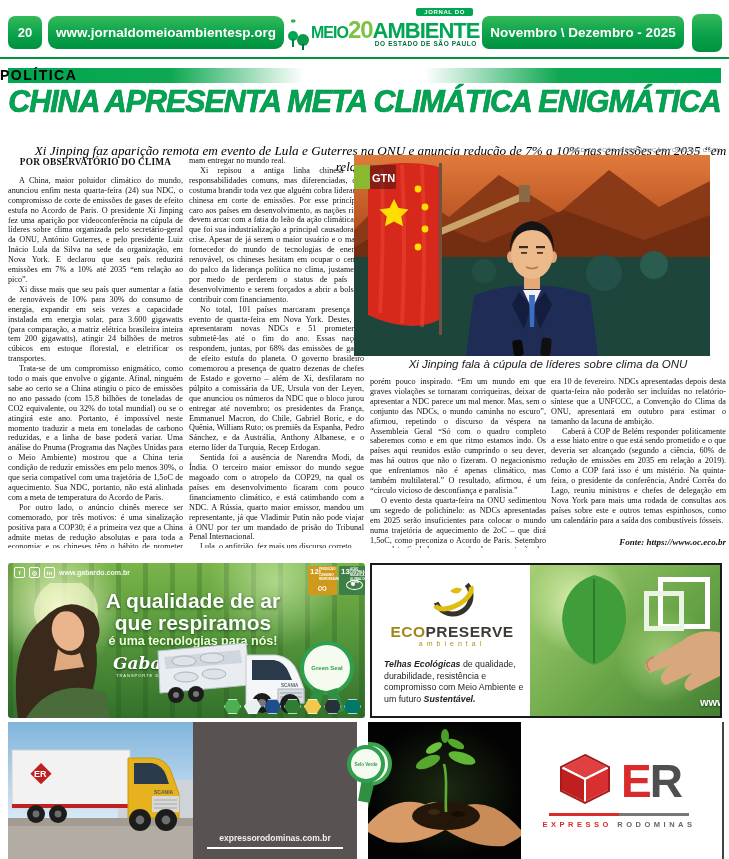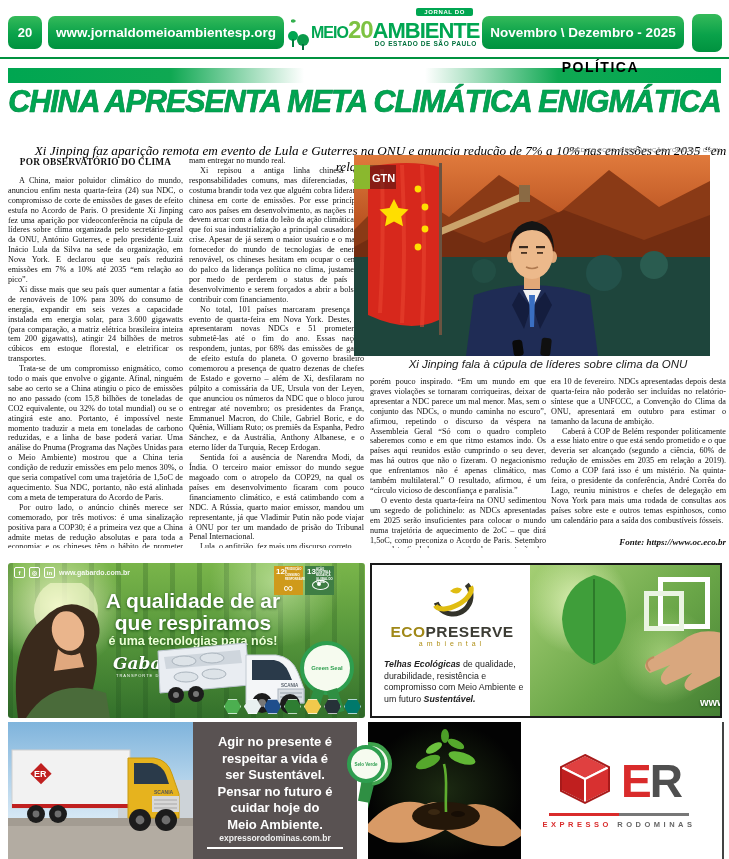--- a/index.html
+++ b/index.html
@@ -4,41 +4,41 @@
 <style>
   html,body{margin:0;padding:0;background:#fff;}
   .page{position:relative;width:729px;height:859px;background:#fff;overflow:hidden;
         font-family:"Liberation Serif",serif;color:#111;}
 
   
   .gbox{position:absolute;background:linear-gradient(180deg,#35ba5a 0%,#0aa24a 55%,#00923f 100%);
         border-radius:7px;color:#fff;font-family:"Liberation Sans",sans-serif;font-weight:bold;
         display:flex;align-items:center;justify-content:center;}
   #pnum{left:8px;top:16px;width:34px;height:33px;font-size:13px;}
-  #site{left:48px;top:16px;width:236px;height:33px;font-size:13.5px;}
+  #site{left:48px;top:16px;width:236px;height:33px;font-size:13.5px;border-radius:9px;}
   #edition{left:482px;top:16px;width:202px;height:33px;font-size:13.5px;}
   #emptybox{left:692px;top:14px;width:30px;height:38px;}
   #logo{position:absolute;left:287px;top:8px;width:192px;height:48px;}
   #logo .kicker{position:absolute;right:6px;top:0;background:#00A651;color:#fff;
         font:bold 6px "Liberation Sans",sans-serif;letter-spacing:.6px;padding:1px 8px;border-radius:2px;}
   #logo .main{position:absolute;left:24px;top:8px;white-space:nowrap;
         font-family:"Liberation Sans",sans-serif;font-weight:900;}
   #logo .w1{font-size:16px;color:#00A651;letter-spacing:-1px;}
   #logo .anniv{font-size:24px;color:#7DC242;letter-spacing:-1px;}
   #logo .w2{font-size:22px;color:#00A651;letter-spacing:-1px;}
   #logo .tagline{position:absolute;right:2px;top:32px;font:bold 6.5px "Liberation Sans",sans-serif;
         color:#00703C;letter-spacing:.6px;}
   #logo .trees{position:absolute;left:0;top:10px;}
   #hdr-line{position:absolute;left:0;top:57px;width:729px;height:2px;background:#00923f;}
 
   
   .secbar{position:absolute;top:68px;height:15px;}
   #secbar-l{left:8px;width:296px;background:linear-gradient(90deg,#00A651 0%,#0fa852 55%,rgba(255,255,255,0) 100%);}
   #secbar-r{left:425px;width:296px;background:linear-gradient(270deg,#00A651 0%,#0fa852 55%,rgba(255,255,255,0) 100%);}
-  #seclabel{position:absolute;left:0;top:59px;width:639px;text-align:right;
+  #seclabel{position:absolute;left:0;top:67px;width:639px;text-align:left;
         font:bold 14px "Liberation Sans",sans-serif;letter-spacing:1.5px;color:#000;}
   #headline{position:absolute;left:0;top:84px;width:729px;margin:0;text-align:center;
         font-family:"Liberation Sans",sans-serif;font-weight:bold;font-style:italic;font-size:31px;
         color:#00A651;letter-spacing:-1px;-webkit-text-stroke:.7px #008a45;transform:scaleX(.98);}
   #subtitle{position:absolute;left:6px;top:127px;width:717px;margin:16px;text-align:center;
         font-style:italic;font-size:13.2px;color:#000;}
   #credit{position:absolute;right:8px;top:147px;font:6px "Liberation Sans",sans-serif;
         color:#8a8a8a;letter-spacing:.3px;}
 
   
@@ -77,21 +77,21 @@
   .gb-line{position:absolute;color:#fff;font-family:"Liberation Sans",sans-serif;font-weight:bold;
         text-align:center;text-shadow:0 1px 3px rgba(0,60,0,.75);}
   #gbl1{left:62px;top:26px;width:246px;font-size:21px;}
   #gbl2{left:62px;top:48px;width:246px;font-size:21px;}
   #gbl3{left:62px;top:71px;width:246px;font-size:12.5px;color:#ecffd6;}
   #gb-brand{position:absolute;left:105px;top:90px;color:#fff;font:bold italic 17px "DejaVu Serif",serif;
         text-shadow:0 1px 2px rgba(0,50,0,.8);}
   #gb-brand-sub{position:absolute;left:108px;top:110px;color:#fff;font:4px "Liberation Sans",sans-serif;letter-spacing:1px;}
   #gb-anniv{position:absolute;left:185px;top:86px;color:rgba(255,255,255,0);
         font:bold italic 24px "Liberation Sans",sans-serif;-webkit-text-stroke:1.2px #fff;}
-  .sdg{position:absolute;top:3px;width:29px;height:29px;color:#fff;font-family:"Liberation Sans",sans-serif;}
+  .sdg{position:absolute;top:3px;width:29px;height:29px;color:#fff;font-family:"Liberation Sans",sans-serif;margin-left:34px;}
   #sdg12{left:266px;background:#CF9A1B;}
   #sdg13{left:297px;background:#3F7E44;}
   .sdg .n{position:absolute;left:2px;top:1px;font-weight:bold;font-size:8px;}
   .sdg .t{position:absolute;left:11px;top:2px;width:17px;font-weight:bold;font-size:2.8px;line-height:3.2px;}
   .sdg .ic{position:absolute;bottom:0;width:100%;text-align:center;font-size:13px;line-height:14px;}
   .sdg .eye{position:absolute;left:7px;bottom:5px;width:15px;height:8px;border:1.5px solid #fff;border-radius:50%;}
   .sdg .eye i{position:absolute;left:4px;top:1px;width:4px;height:4px;border-radius:50%;background:#fff;}
   #gb-seal{position:absolute;left:292px;top:78px;width:54px;height:54px;}
   .hexes{position:absolute;right:4px;bottom:4px;display:flex;gap:3px;}
   .hex{width:17px;height:15px;clip-path:polygon(25% 0,75% 0,100% 50%,75% 100%,25% 100%,0 50%);
@@ -390,28 +390,20 @@
       <g fill="#6e6e6e">
         <circle cx="28" cy="92" r="3.4"></circle>
           <circle cx="50" cy="92" r="3.4"></circle>
         <circle cx="132" cy="98" r="4.4"></circle>
           <circle cx="158" cy="98" r="4.4"></circle>
       </g>
     </svg>
   </div>
 
   <div id="ad-banner">
-    <div id="rb-lines">
-      <div>Agir no presente é</div>
-      <div>respeitar a vida é</div>
-      <div>ser Sustentável.</div>
-      <div>Pensar no futuro é</div>
-      <div>cuidar hoje do</div>
-      <div>Meio Ambiente.</div>
-    </div>
     <div id="rb-url">expressorodominas.com.br</div>
   </div>
   <div class="seal" id="seam-seal">Selo Verde</div>
   <div class="ribbon" id="seam-rib"></div>
 
   <div id="ad-hands">
     <svg width="153" height="137" viewBox="0 0 153 137">
       <radialGradient id="glow">
           <stop offset="0" stop-color="#1c2a12"></stop>
           <stop offset="1" stop-color="#030303"></stop>

